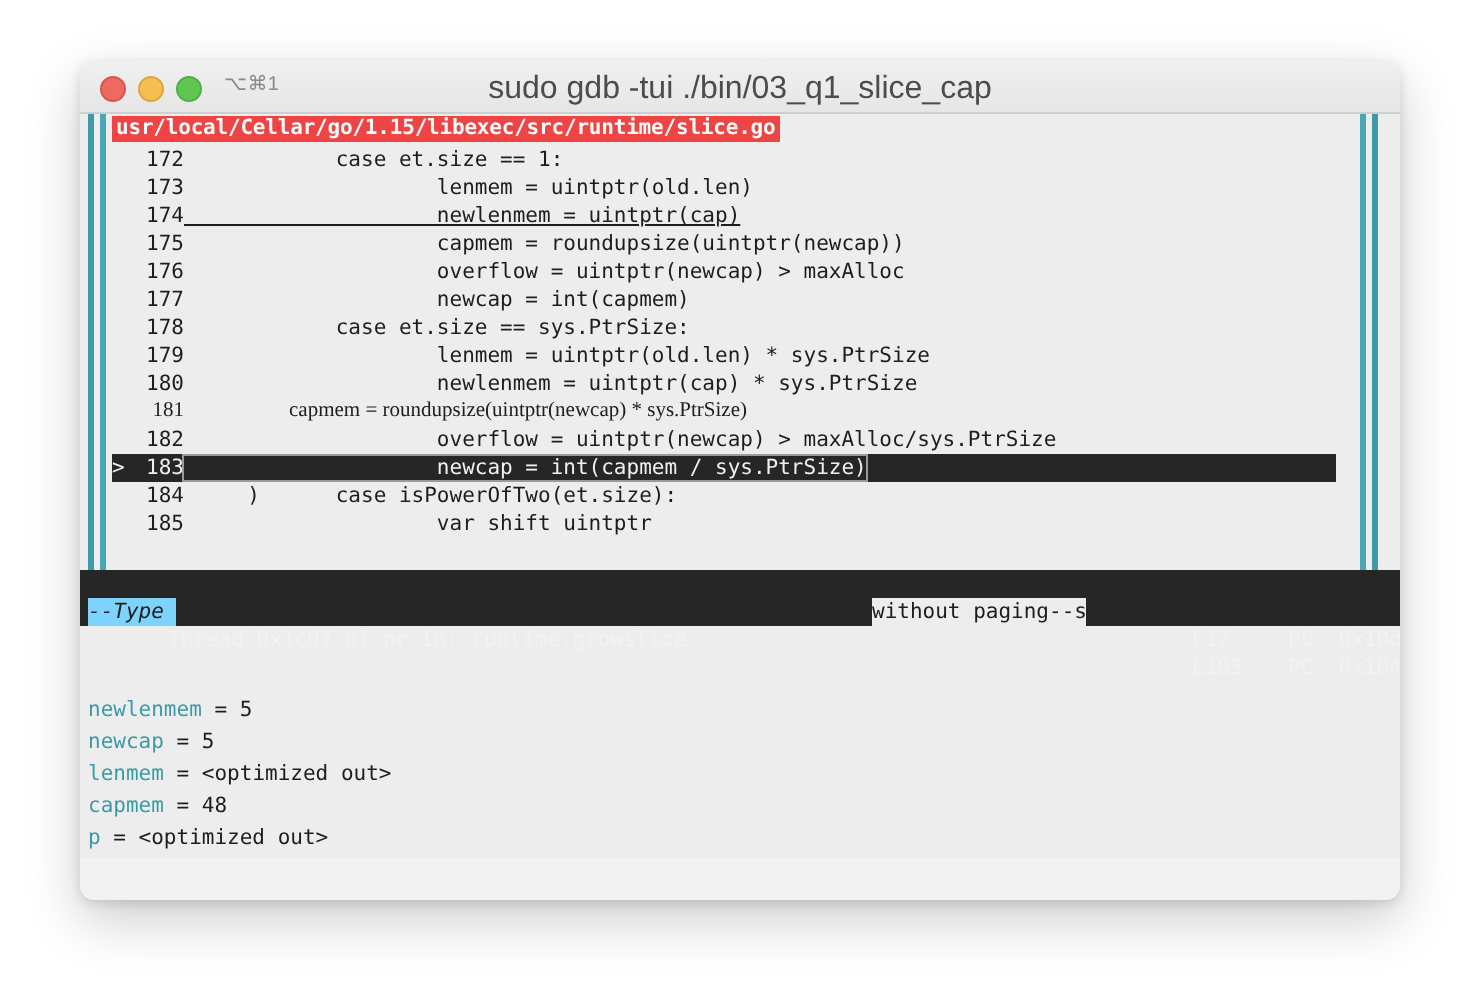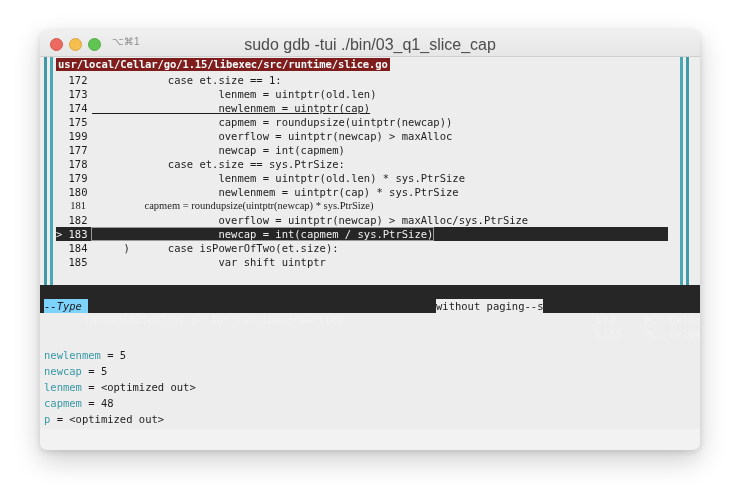--- a/index.html
+++ b/index.html
@@ -126,21 +126,21 @@
     height: 228px;
   }
 
   
   #file-header {
     position: absolute;
     left: 0; top: 1px;
     height: 13px;
     line-height: 13px;
     color: #f4fbfb;
-    background: #7f1d1d;
+    background: #ef4444;
     padding: 0 2px;
     white-space: pre;
     font-weight: bold;
     letter-spacing: -0.1px;
   }
   #file-header-rule {
     position: absolute;
     left: 0; top: 7px;
     height: 1px;
     width: 600px;
@@ -159,21 +159,21 @@
     color: #1d1d1d;
   }
   .code-line .marker {
     display: inline-block;
     width: 8px;
     color: #1d1d1d;
   }
   .code-line .lno {
     display: inline-block;
     width: 28px;
-    text-align: center;
+    text-align: right;
     color: #1d1d1d;
   }
   .code-line .src { color: #1d1d1d; }
 
   .code-line.current {
     background: #262626;
     color: #f0f0f0;
     width: 612px;
   }
   .code-line.current .marker,
@@ -272,21 +272,21 @@
       <div class="tui-border" id="border-r2"></div>
 
       <div class="tui-win">
         <div id="file-header-rule"></div>
         <div id="file-header">usr/local/Cellar/go/1.15/libexec/src/runtime/slice.go</div>
         <div id="code-lines">
             <div class="code-line" style="top: 16px;"><span class="marker"> </span><span class="lno">172</span><span class="src">            case et.size == 1:</span></div>
             <div class="code-line" style="top: 30px;"><span class="marker"> </span><span class="lno">173</span><span class="src">                    lenmem = uintptr(old.len)</span></div>
             <div class="code-line" style="top: 44px; text-decoration: underline;"><span class="marker"> </span><span class="lno">174</span><span class="src">                    newlenmem = uintptr(cap)</span></div>
             <div class="code-line" style="top: 58px;"><span class="marker"> </span><span class="lno">175</span><span class="src">                    capmem = roundupsize(uintptr(newcap))</span></div>
-            <div class="code-line" style="top: 72px;"><span class="marker"> </span><span class="lno">199</span><span class="src">                    overflow = uintptr(newcap) &gt; maxAlloc</span></div>
+            <div class="code-line" style="top: 72px;"><span class="marker"> </span><span class="lno">176</span><span class="src">                    overflow = uintptr(newcap) &gt; maxAlloc</span></div>
             <div class="code-line" style="top: 86px;"><span class="marker"> </span><span class="lno">177</span><span class="src">                    newcap = int(capmem)</span></div>
             <div class="code-line" style="top: 100px;"><span class="marker"> </span><span class="lno">178</span><span class="src">            case et.size == sys.PtrSize:</span></div>
             <div class="code-line" style="top: 114px;"><span class="marker"> </span><span class="lno">179</span><span class="src">                    lenmem = uintptr(old.len) * sys.PtrSize</span></div>
             <div class="code-line" style="top: 128px;"><span class="marker"> </span><span class="lno">180</span><span class="src">                    newlenmem = uintptr(cap) * sys.PtrSize</span></div>
             <div class="code-line" style="top: 142px; font-family: Liberation Serif, serif;"><span class="marker"> </span><span class="lno">181</span><span class="src">                    capmem = roundupsize(uintptr(newcap) * sys.PtrSize)</span></div>
             <div class="code-line" style="top: 156px;"><span class="marker"> </span><span class="lno">182</span><span class="src">                    overflow = uintptr(newcap) &gt; maxAlloc/sys.PtrSize</span></div>
             <div class="code-line current" style="top: 170px;"><span class="marker">&gt;</span><span class="lno">183</span><span class="src">                    newcap = int(capmem / sys.PtrSize)</span></div>
             <div class="code-line" style="top: 184px;"><span class="marker"> </span><span class="lno">184</span><span class="src">     )      case isPowerOfTwo(et.size):</span></div>
             <div class="code-line" style="top: 198px;"><span class="marker"> </span><span class="lno">185</span><span class="src">                    var shift uintptr</span></div>
           </div>

